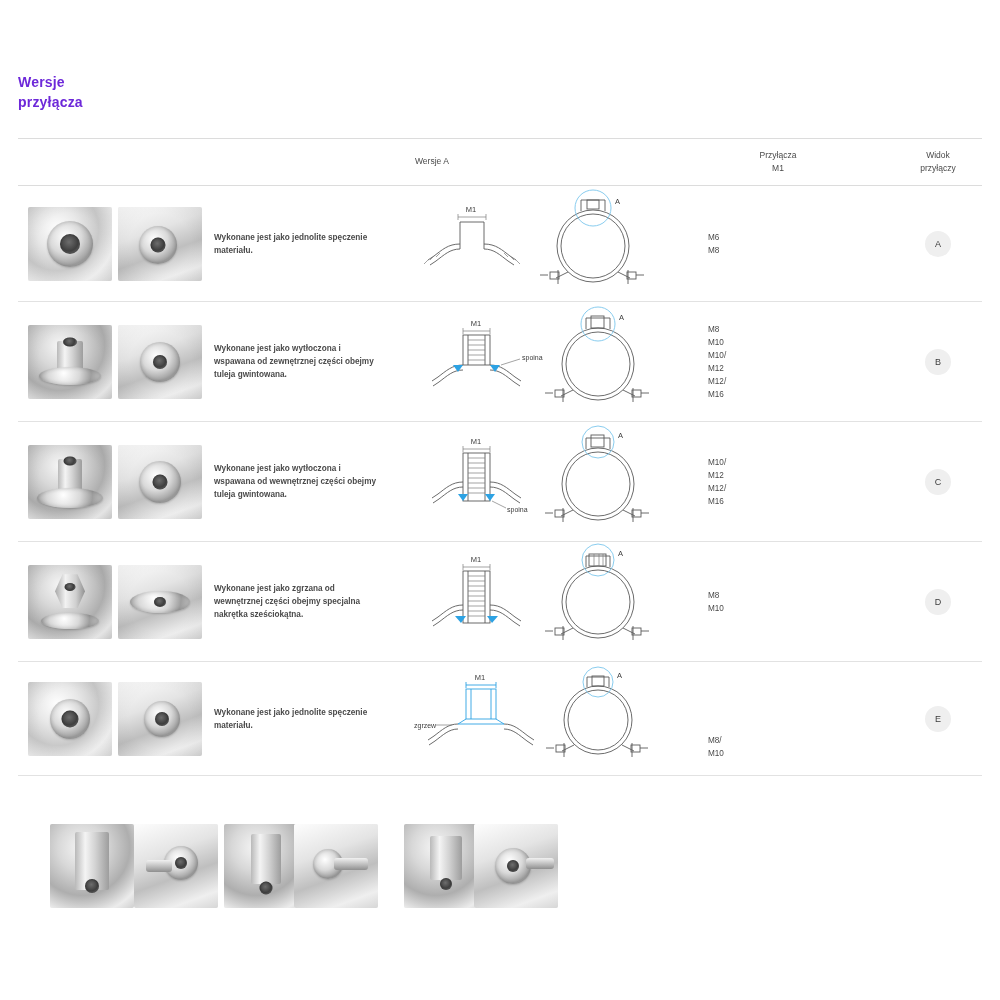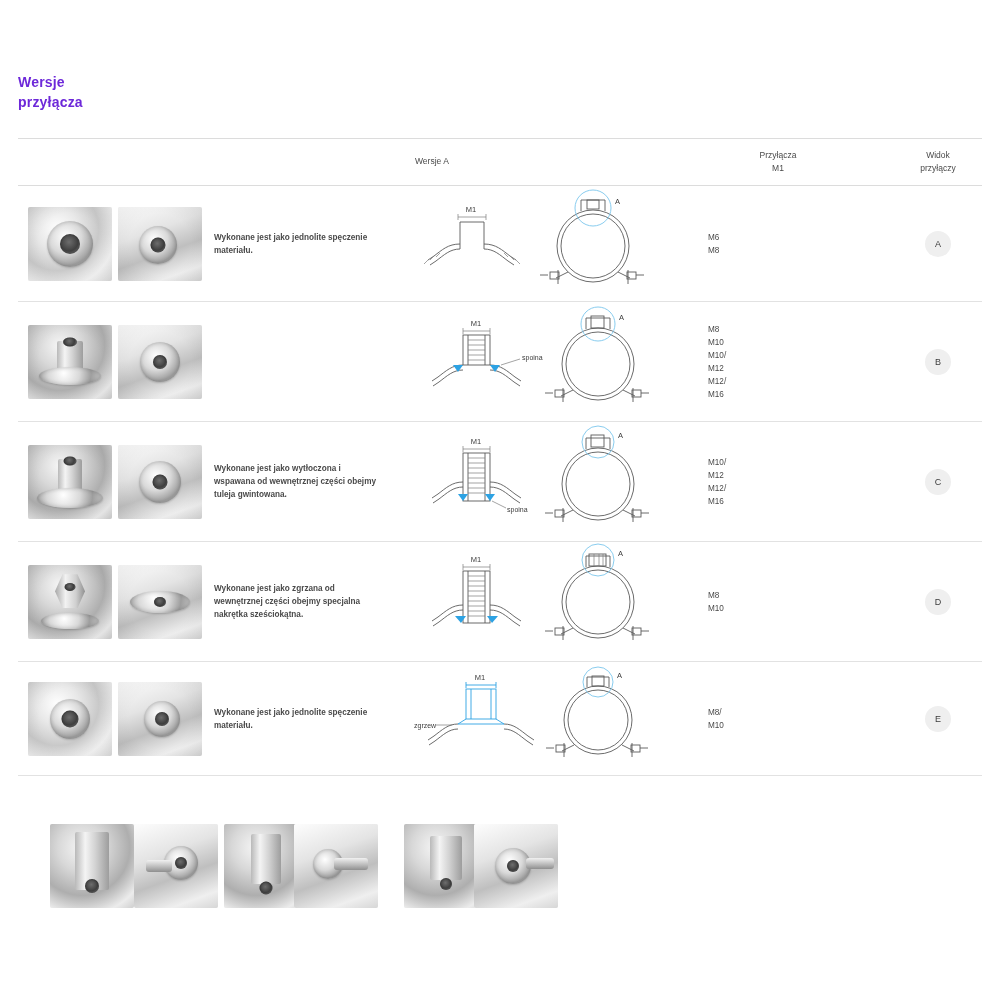--- a/index.html
+++ b/index.html
@@ -291,20 +291,21 @@
         <div class="tube" style="top:16px;width:26px;height:34px;"></div>
         <div class="hole" style="width:14px;height:9px;top:24%;"></div>
         <div class="boss" style="width:62px;height:18px;top:70%;border-radius:50%;"></div>
       </div>
       <div class="photo p2">
         <div class="metal plate"></div>
         <div class="boss" style="width:40px;height:40px;"></div>
         <div class="hole" style="width:14px;height:14px;"></div>
       </div>
     </div>
+    <div class="row-desc">Wykonane jest jako wytłoczona i wspawana od zewnętrznej części obejmy tuleja gwintowana.</div>
     <div class="row-draw">
       <svg class="draw" width="290" height="120" viewBox="0 0 290 120">
         <text class="lbl" x="68" y="24" text-anchor="middle">M1</text>
         <line class="ln-t" x1="55" y1="29" x2="82" y2="29"></line>
         <line class="ln-t" x1="55" y1="26" x2="55" y2="32"></line>
         <line class="ln-t" x1="82" y1="26" x2="82" y2="32"></line>
         <rect class="ln" x="55" y="33" width="27" height="30"></rect>
         <line class="ln" x1="60" y1="33" x2="60" y2="63"></line>
         <line class="ln" x1="77" y1="33" x2="77" y2="63"></line>
         <path class="ln-t" d="M60,38 L77,38 M60,43 L77,43 M60,48 L77,48 M60,53 L77,53 M60,58 L77,58"></path>
@@ -483,21 +484,21 @@
         <rect class="ln" x="184" y="14" width="12" height="10"></rect>
         <path class="ln" d="M166,83 L154,89 M214,83 L226,89"></path>
         <path class="ln" d="M156,81 L156,95 M224,81 L224,95"></path>
         <rect class="ln" x="148" y="83" width="9" height="7"></rect>
         <rect class="ln" x="223" y="83" width="9" height="7"></rect>
         <path class="ln" d="M146,86 L138,86 M232,86 L240,86"></path>
         <circle class="circ" cx="190" cy="20" r="15"></circle>
         <text class="lbl" x="209" y="16">A</text>
       </svg>
     </div>
-    <div class="row-m1" style="white-space:pre-line;">M8/
+    <div class="row-m1" style="white-space:pre-line;margin-top:28px;">M8/
 M10</div>
     <div class="row-ver">
       <span class="ver-badge">E</span>
     </div>
   </div>
 
 
   <div class="side-photos">
     <div class="side-photo" style="left:32px;">
       <div class="metal dark"></div>

